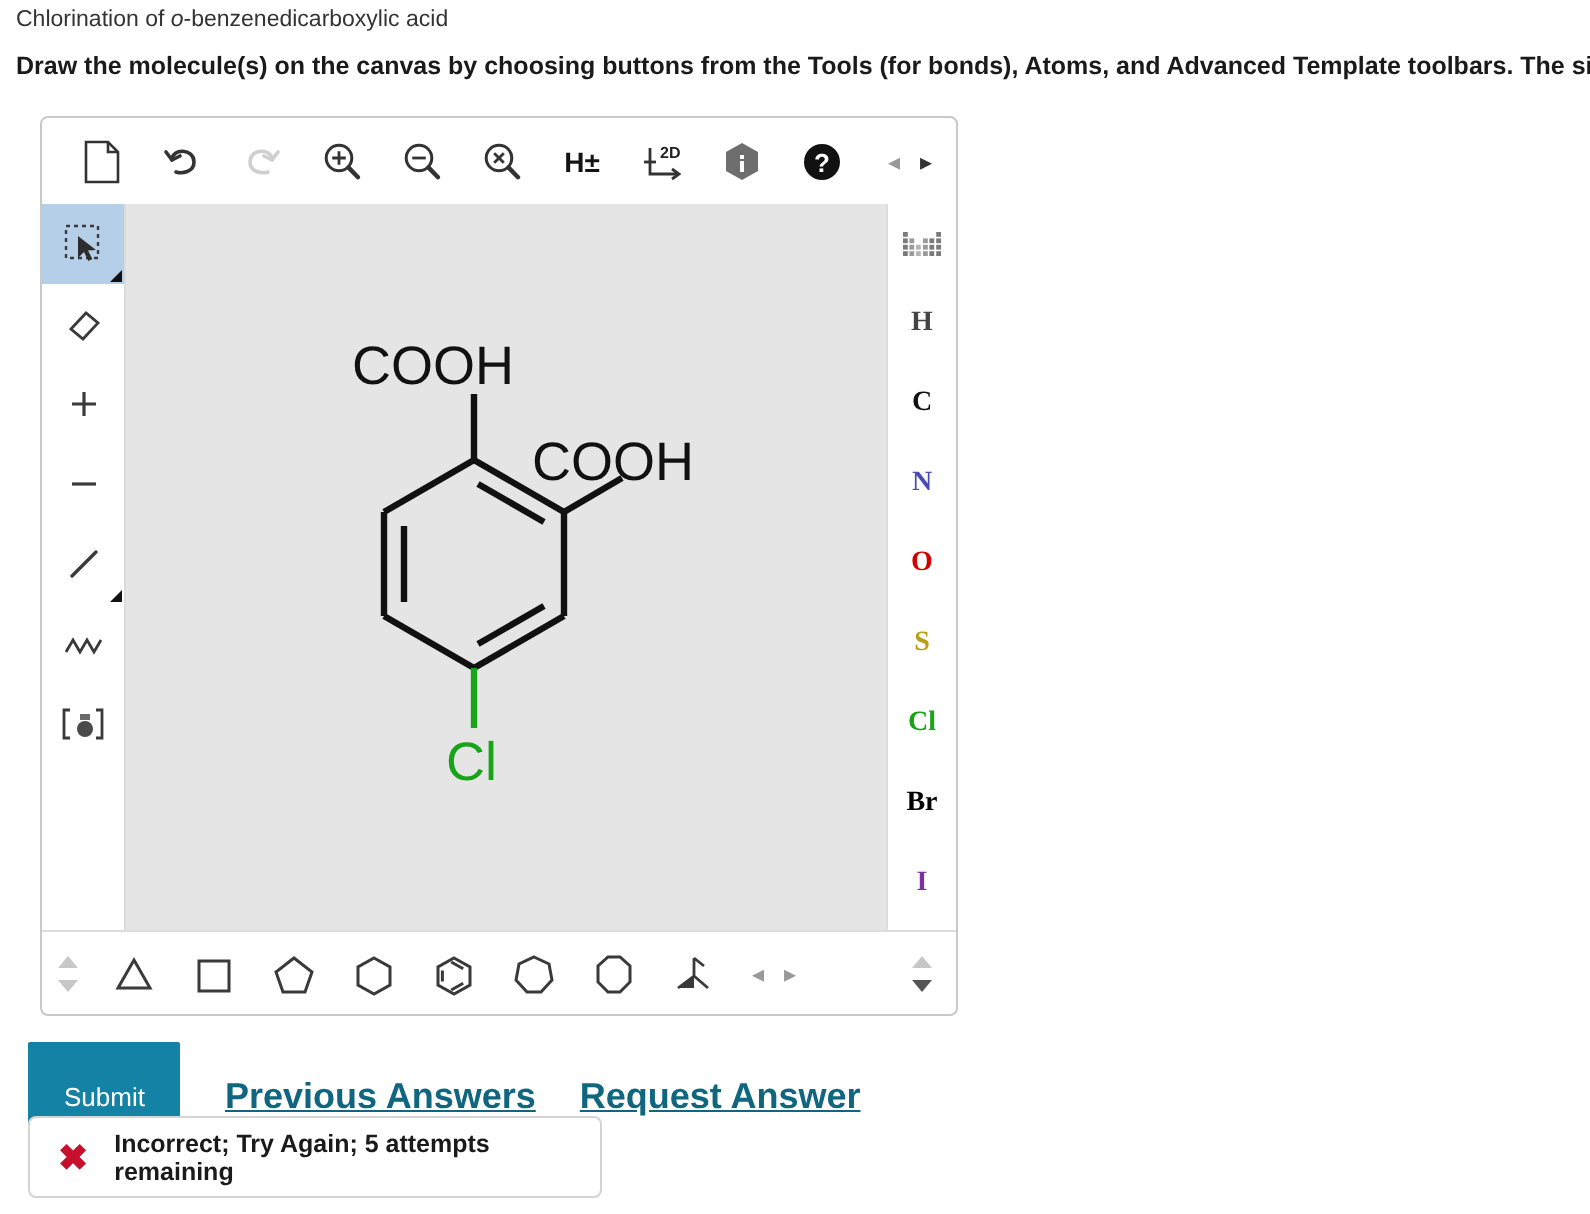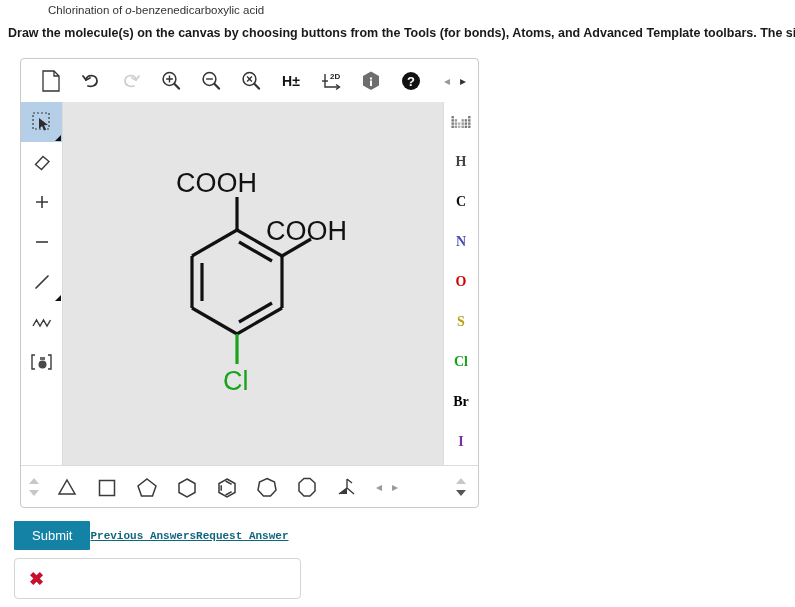--- a/index.html
+++ b/index.html
@@ -17,21 +17,20 @@
   }
 
   
   .q-title {
     position: absolute;
     left: 8px;
     top: 4px;
     font-size: 11.5px;
     color: #333;
     white-space: nowrap;
-    margin-left: 40px;
   }
   .q-title i { font-style: italic; }
 
   .q-instr {
     position: absolute;
     left: 8px;
     top: 26px;
     font-size: 12.5px;
     font-weight: bold;
     color: #1a1a1a;
@@ -223,32 +222,32 @@
     left: 14px;
     top: 521px;
     display: flex;
     align-items: center;
   }
   .submit-btn {
     background: #1382a4;
     color: #ffffff;
     border: none;
     font-size: 13px;
-    padding: 7px 18px;
+    padding: 20px 18px;
     cursor: pointer;
     font-family: "Liberation Sans", sans-serif;
     border-radius: 1px;
   }
   .ansr-link {
+    margin-left: 22px;
     color: #10667f;
-    font-size: 11px;
+    font-size: 18px;
     font-weight: bold;
     text-decoration: underline;
     cursor: pointer;
-    font-family: Liberation Mono, monospace;
   }
 
   
   .feedback {
     position: absolute;
     left: 14px;
     top: 558px;
     width: 287px;
     height: 41px;
     border: 1px solid #d4d4d4;
@@ -551,13 +550,14 @@
 </div>
 
 <div class="submit-row">
   <button class="submit-btn">Submit</button>
   <span class="ansr-link">Previous Answers</span>
   <span class="ansr-link">Request Answer</span>
 </div>
 
 <div class="feedback">
   <span class="fb-x">✖</span>
+  <span class="fb-text">Incorrect; Try Again; 5 attempts remaining</span>
 </div>
 
 </body></html>

